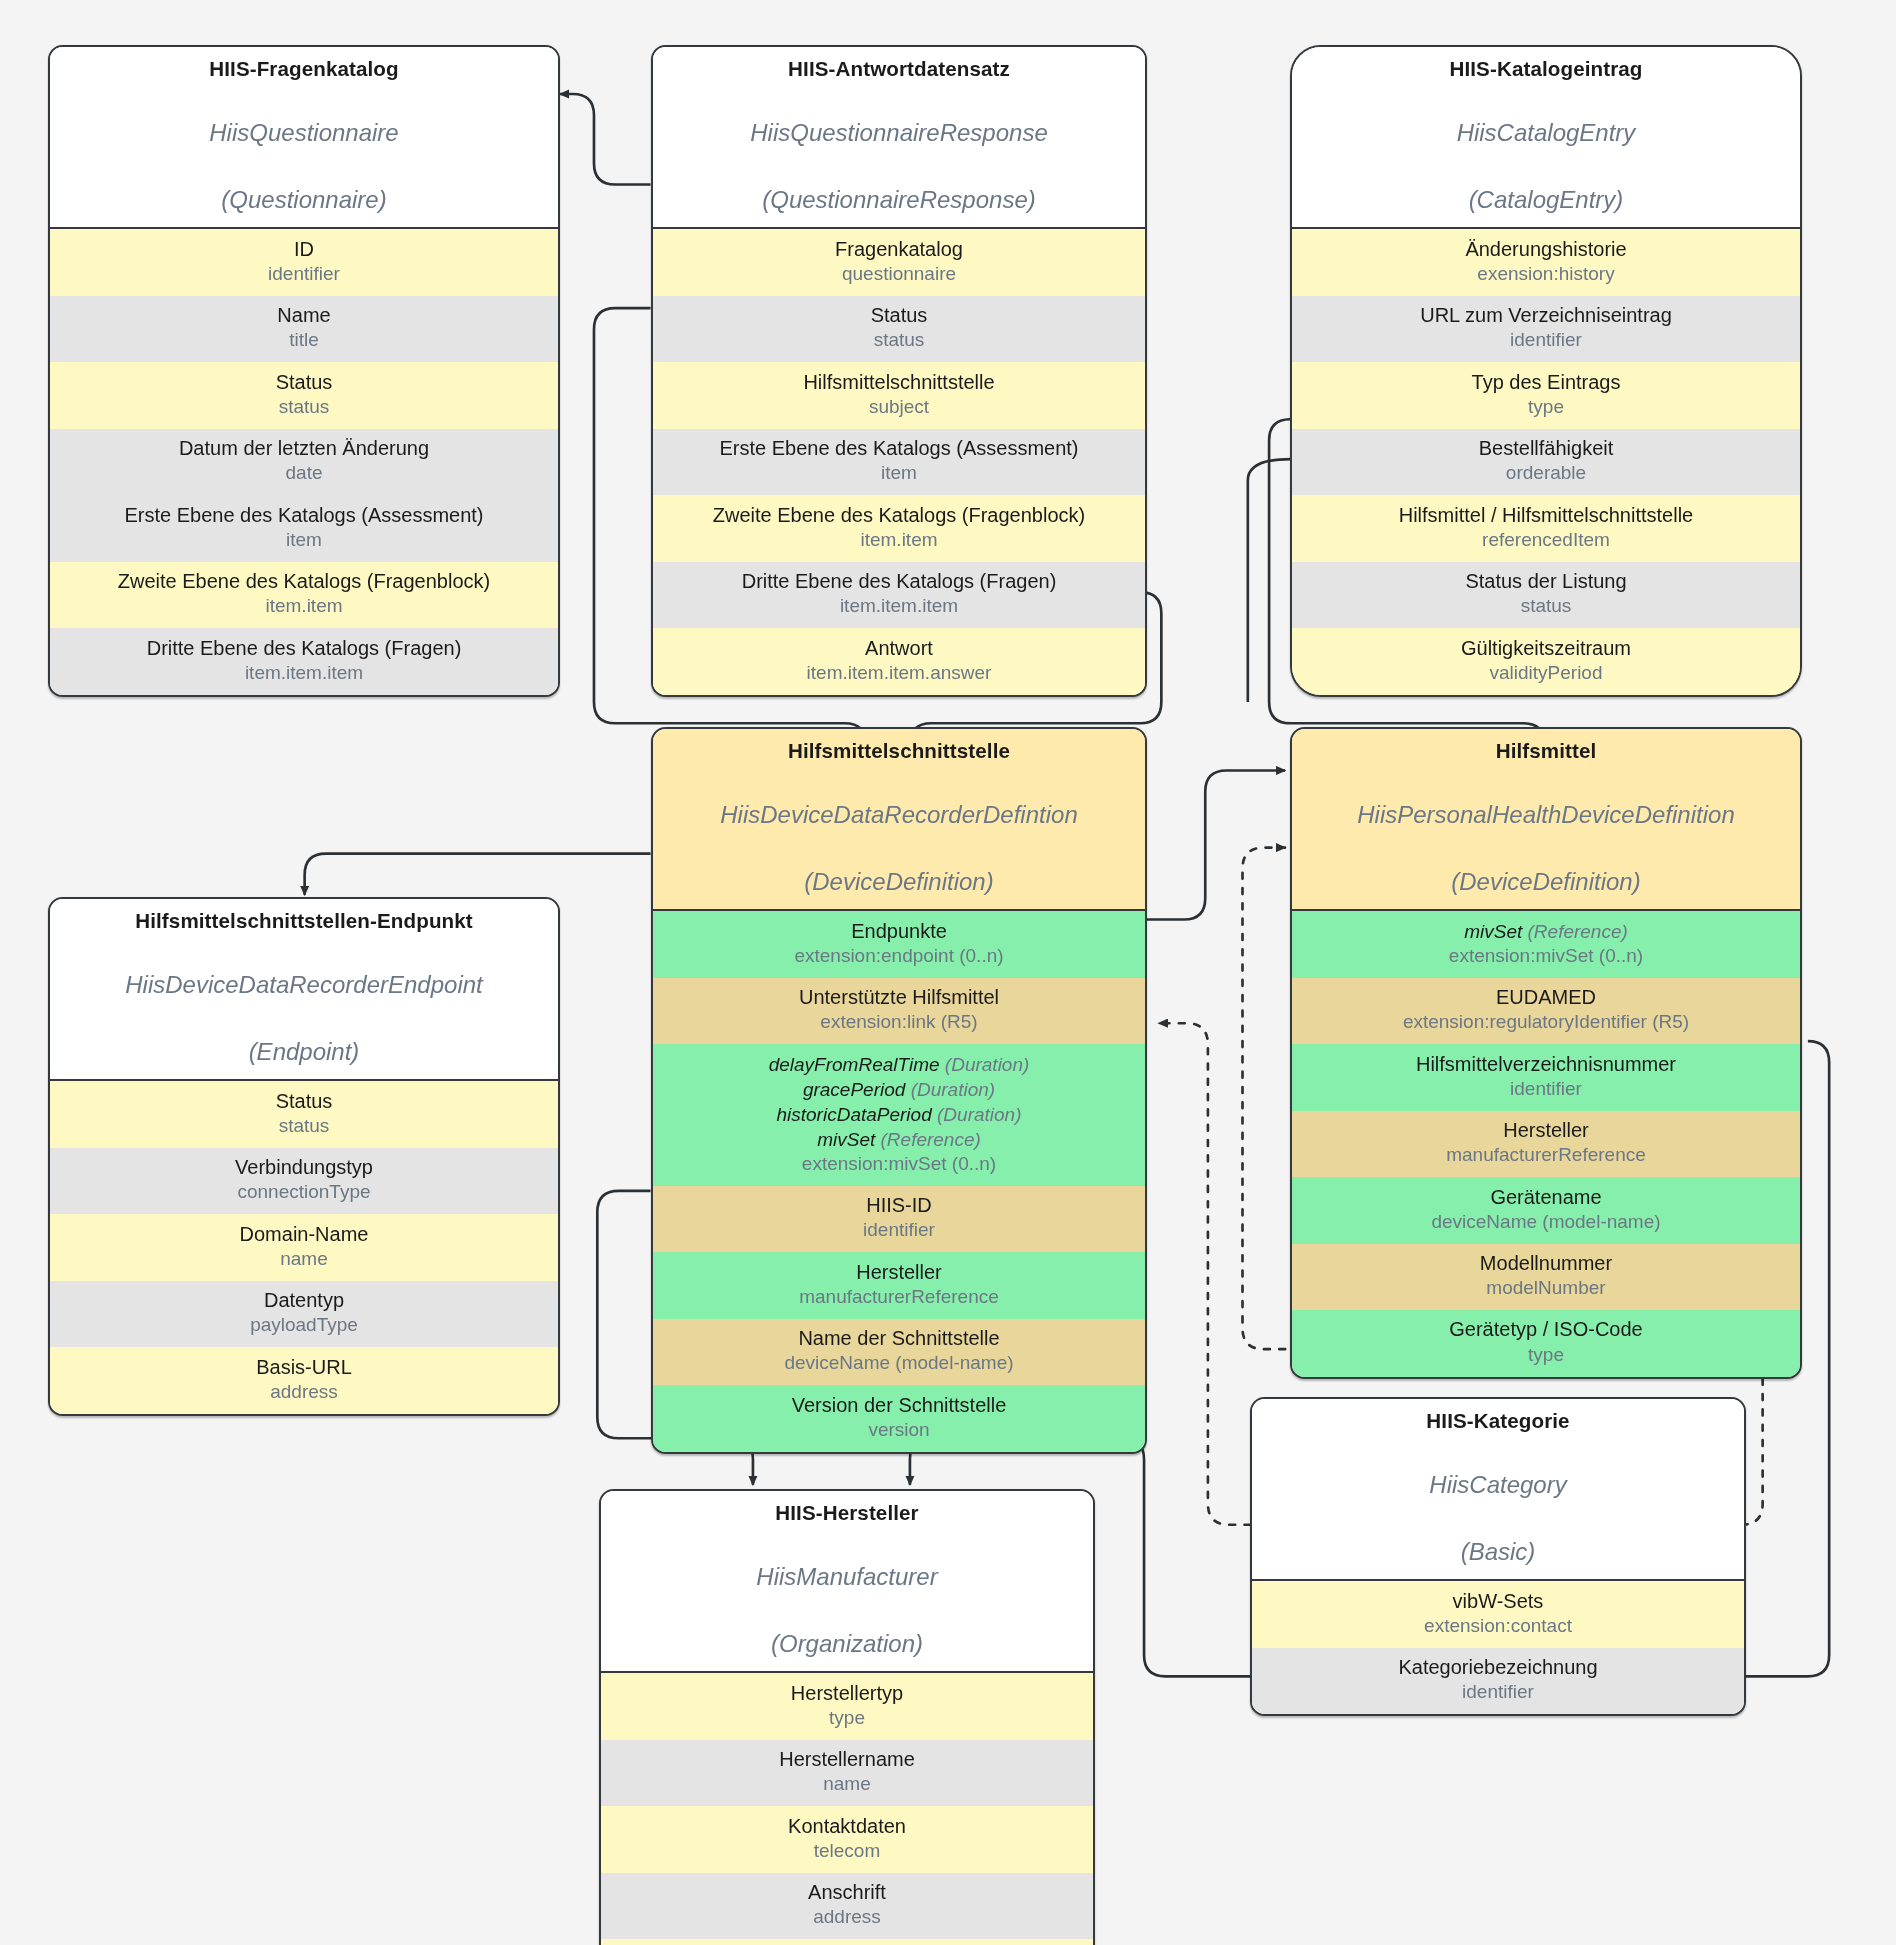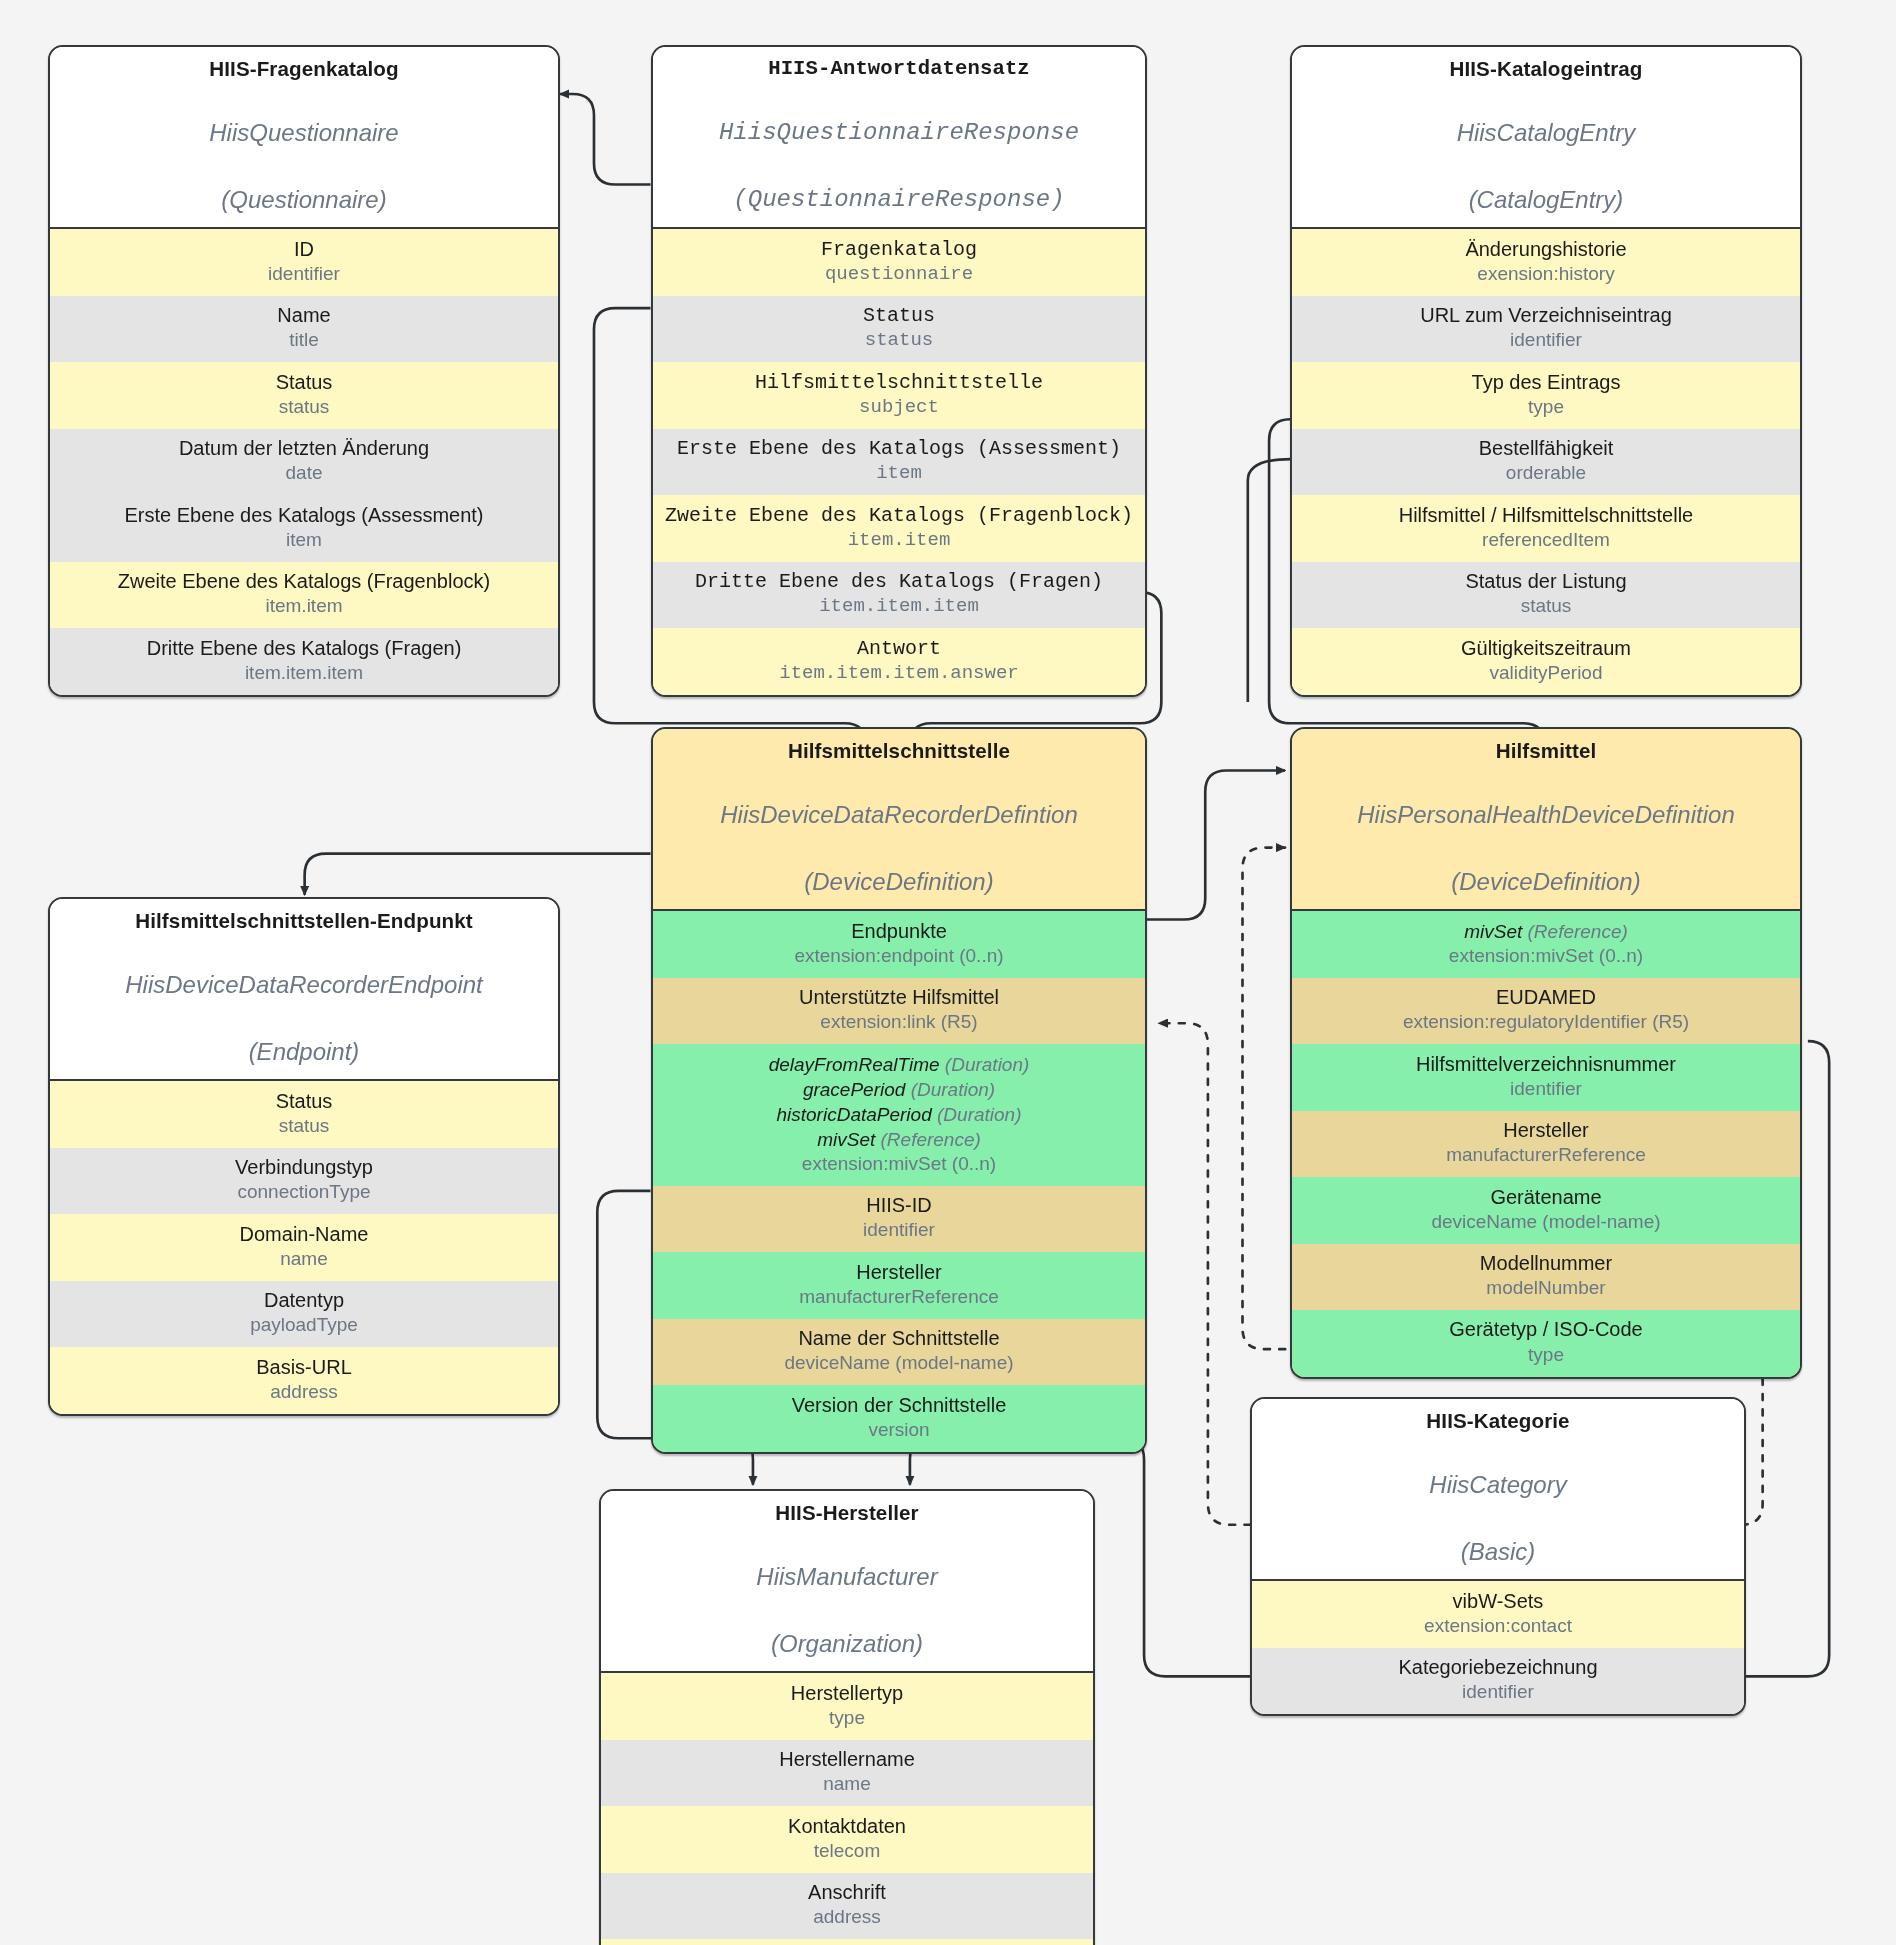--- a/index.html
+++ b/index.html
@@ -136,21 +136,21 @@
   <div class="row">
         <div class="lbl">Zweite Ebene des Katalogs (Fragenblock)</div>
         <div class="path">item.item</div>
       </div>
   <div class="row alt">
         <div class="lbl">Dritte Ebene des Katalogs (Fragen)</div>
         <div class="path">item.item.item</div>
       </div>
 </div>
 
-<div class="entity" style="left:651px;top:45px;width:496px;font-family:Liberation Mono, monospace;">
+<div class="entity" style="left:651px;top:45px;width:496px;">
   <div class="hdr">
     <div class="title">HIIS-Antwortdatensatz</div>
     <div class="sub1">HiisQuestionnaireResponse</div>
     <div class="sub2">(QuestionnaireResponse)</div>
   </div>
   <div class="row">
         <div class="lbl">Fragenkatalog</div>
         <div class="path">questionnaire</div>
       </div>
   <div class="row alt">
@@ -172,21 +172,21 @@
   <div class="row alt">
         <div class="lbl">Dritte Ebene des Katalogs (Fragen)</div>
         <div class="path">item.item.item</div>
       </div>
   <div class="row">
         <div class="lbl">Antwort</div>
         <div class="path">item.item.item.answer</div>
       </div>
 </div>
 
-<div class="entity" style="left:1290px;top:45px;width:512px;">
+<div class="entity" style="left:1290px;top:45px;width:512px;border-radius:31px;">
   <div class="hdr">
     <div class="title">HIIS-Katalogeintrag</div>
     <div class="sub1">HiisCatalogEntry</div>
     <div class="sub2">(CatalogEntry)</div>
   </div>
   <div class="row">
         <div class="lbl">Änderungshistorie</div>
         <div class="path">exension:history</div>
       </div>
   <div class="row alt">

